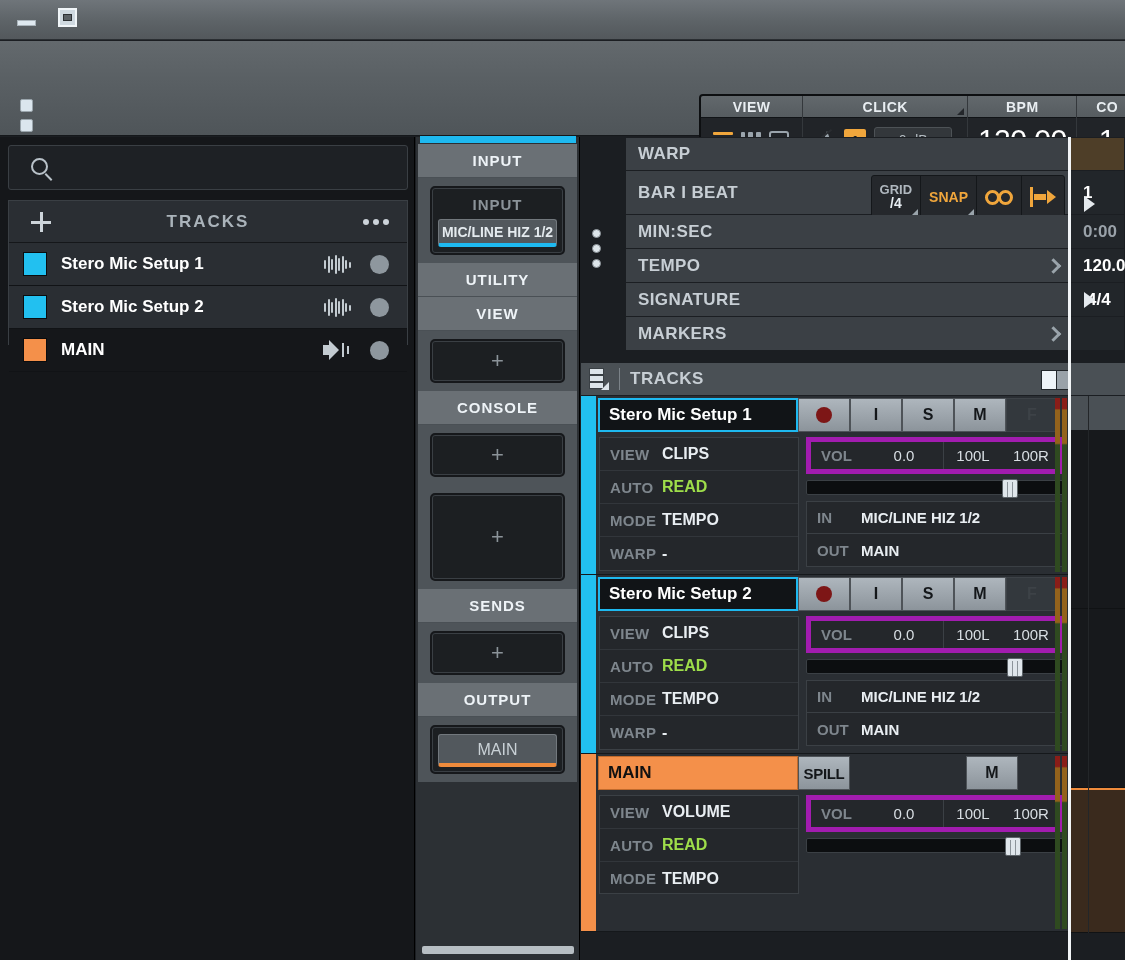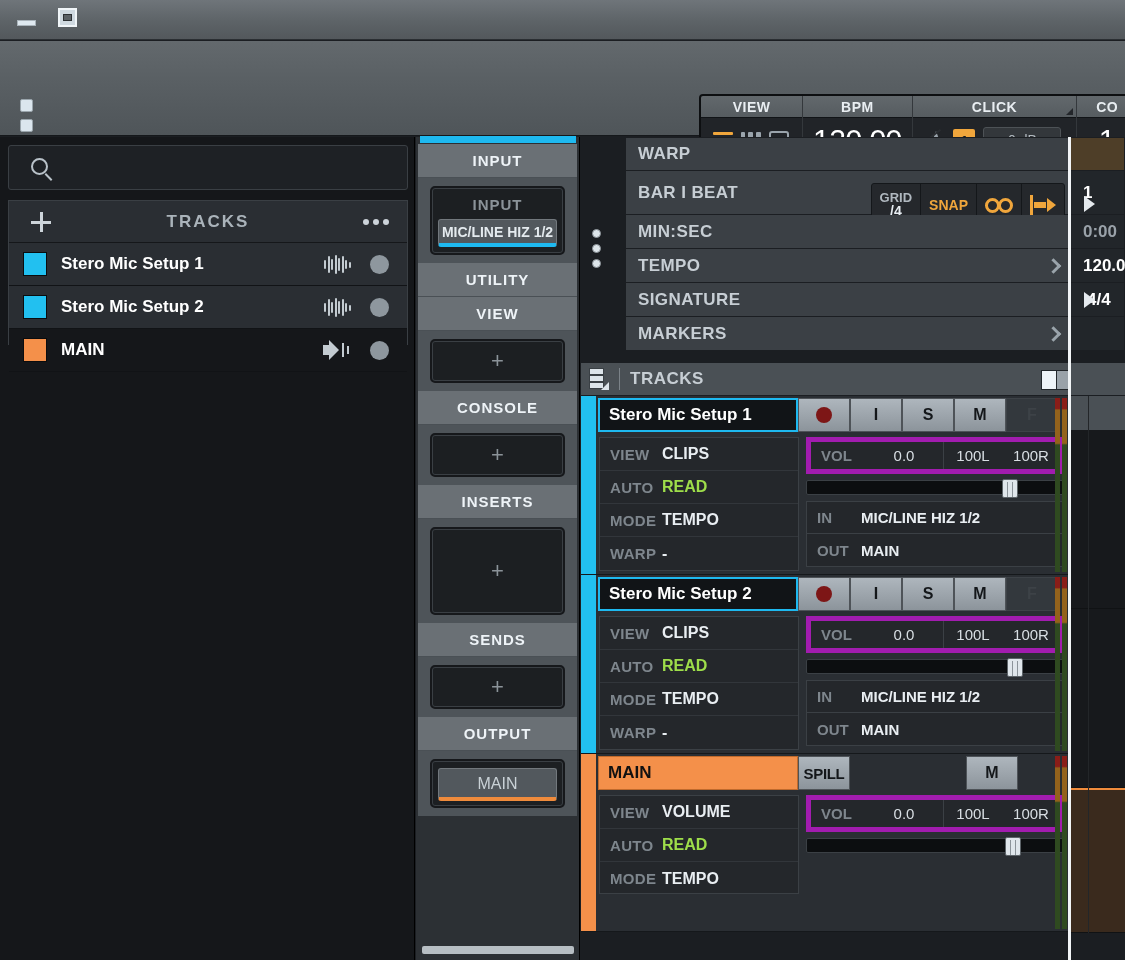--- a/index.html
+++ b/index.html
@@ -155,21 +155,21 @@
   .rdrag b { display:block; width:9px;height:9px;border-radius:50%;background:#dde5ea;margin-bottom:6px;border:1px solid #8c9399;}
   .rrows { position:absolute; left:44px; top:0; width:445px; }
   .rrow { height:34px; background:#3b4045; border:1px solid #1b1e22; border-top:none;
      display:flex; align-items:center; position:relative; }
   .rrow:first-child { border-top:1px solid #1b1e22; }
   .rrow .rlbl { margin-left:12px; color:#c7ced4; font-size:17px; font-weight:bold; letter-spacing:.4px; }
   .rrow.tall { height:44px; }
   .rchev { position:absolute; right:10px; top:50%; transform:translateY(-50%) rotate(45deg);
      width:11px; height:11px; border-top:3px solid #9aa4ab; border-right:3px solid #9aa4ab; }
 
-  .gridgroup { position:absolute; right:4px; top:12px; height:44px; display:flex;
+  .gridgroup { position:absolute; right:4px; top:4px; height:44px; display:flex;
      background:#25282c; border:1px solid #14171a; border-radius:3px; overflow:hidden; }
   .gg { border-right:1px solid #14171a; display:flex; flex-direction:column;
      align-items:center; justify-content:center; position:relative; padding:0 8px; }
   .gg:last-child { border-right:none; }
   .gg .t1 { color:#b0b8bf; font-size:13px; font-weight:bold; line-height:13px; }
   .gg .t2 { color:#e7edf2; font-size:14px; font-weight:bold; line-height:15px; }
   .gg .snapt { color:#f0a63c; font-size:14px; font-weight:bold; }
   .gg .cor { position:absolute; right:2px; bottom:1px; width:0;height:0;
      border-left:8px solid transparent; border-bottom:8px solid #9aa4ab; }
   .loopic { width:28px; height:17px; position:relative; }
@@ -297,39 +297,39 @@
               <b></b>
               <b></b>
             </div>
           <div class="ic-screen">
               <b></b>
               <i></i>
             </div>
         </div>
       </div>
 
+      <div class="ibcell cell-click">
+        <div class="ibhead">
+          <span>CLICK</span>
+          <span class="cor"></span>
+        </div>
+        <div class="ibbody">
+          <div class="ic-metro">
+              <b></b>
+              <i></i>
+            </div>
+          <div class="clickone">1</div>
+          <div class="clickdb">0 dB</div>
+        </div>
+      </div>
+
       <div class="ibcell cell-bpm">
         <div class="ibhead">BPM</div>
         <div class="ibbody">
           <span class="bpmval">120.00</span>
-        </div>
-      </div>
-
-      <div class="ibcell cell-click">
-        <div class="ibhead">
-          <span>CLICK</span>
-          <span class="cor"></span>
-        </div>
-        <div class="ibbody">
-          <div class="ic-metro">
-              <b></b>
-              <i></i>
-            </div>
-          <div class="clickone">1</div>
-          <div class="clickdb">0 dB</div>
         </div>
       </div>
 
       <div class="ibcell cell-co">
         <div class="ibhead">CO</div>
         <div class="ibbody">
           <span class="coval">1</span>
         </div>
       </div>
 
@@ -419,21 +419,20 @@
       </div>
     </div>
 
     <div class="ins-sect">CONSOLE</div>
     <div class="ins-wrap">
       <div class="slotbox slot-sm">
         <span class="slot-plus">+</span>
       </div>
     </div>
 
-    <div class="ins-sect">INSERTS</div>
     <div class="ins-wrap">
       <div class="slotbox slot-lg">
         <span class="slot-plus">+</span>
       </div>
     </div>
 
     <div class="ins-sect">SENDS</div>
     <div class="ins-wrap">
       <div class="slotbox slot-sm">
         <span class="slot-plus">+</span>

